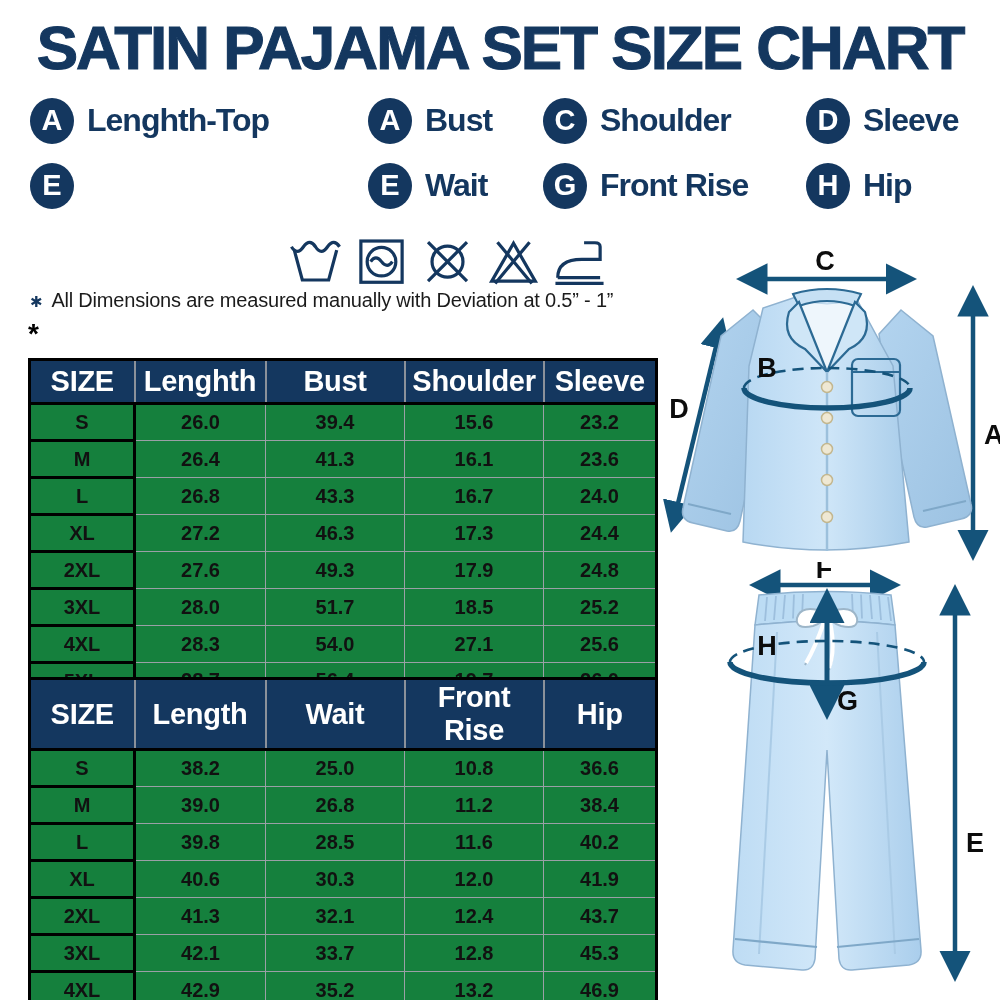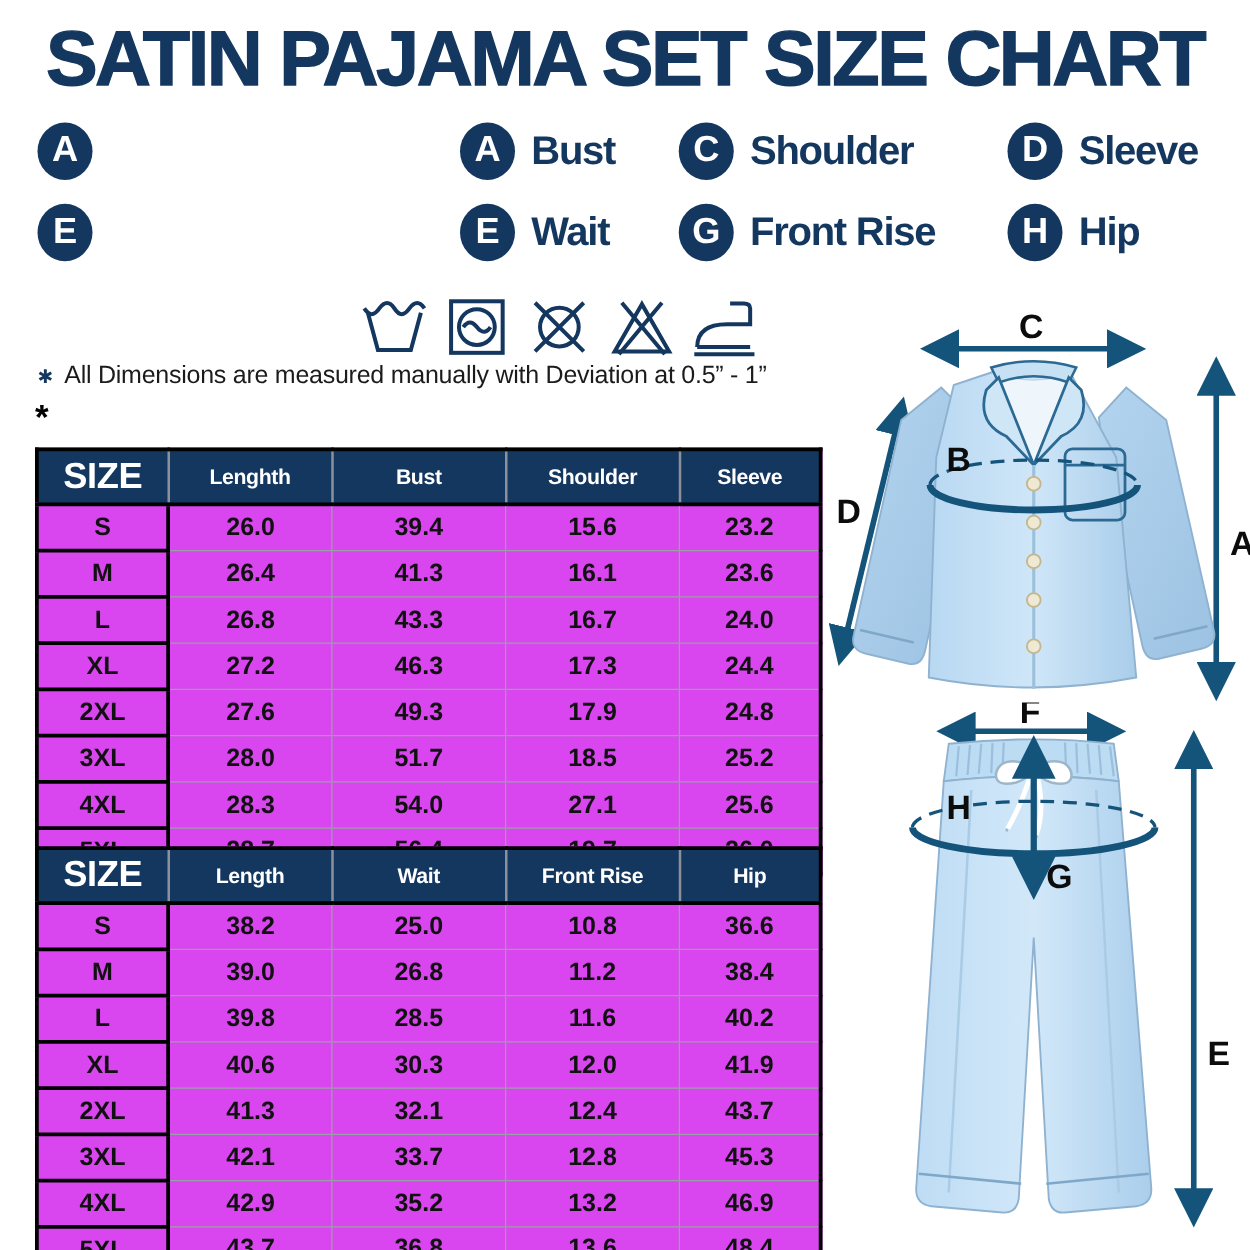--- a/index.html
+++ b/index.html
@@ -23,43 +23,44 @@
   #care-icons svg{width:55px;height:55px;display:block;}
   
   #note-deviation{position:absolute;left:30px;top:289px;display:flex;align-items:baseline;gap:9px;
         font-size:20px;color:#1b1b1b;letter-spacing:-0.2px;white-space:nowrap;}
   #note-deviation .star{color:#14375f;font-size:15px;}
   #note-measure{position:absolute;left:28px;top:314px;display:flex;align-items:baseline;gap:9px;
         font-size:21px;font-weight:bold;color:#000;white-space:nowrap;}
   #note-measure .star{font-size:28px;position:relative;top:4px;}
   
   table.size-table{position:absolute;left:28px;width:627px;border-collapse:collapse;table-layout:fixed;
-        background:#d946ef;border:3px solid #000;}
+        background:#15803d;border:3px solid #000;}
   #table-top{top:358px;} #table-bottom{top:677px;}
-  .size-table th{background:#14375f;color:#fff;font-size:17px;font-weight:bold;height:39px;
+  .size-table th{background:#14375f;color:#fff;font-size:29px;font-weight:bold;height:39px;
         border-right:2px solid #8b919a;border-bottom:3px solid #000;letter-spacing:-0.3px;}
   .size-table th:first-child{font-size:29px;}
   .size-table th:last-child{border-right:none;}
   .size-table td{text-align:center;height:32px;font-size:20px;color:#111;font-weight:600;}
   .size-table td.size-cell{border:3px solid #000;font-weight:600;}
   .size-table td.val{border:1px solid #9aa0a6;}
   
   #top-diagram{position:absolute;left:655px;top:246px;}
   #pants-diagram{position:absolute;left:655px;top:562px;}
   svg text.dim{font-family:"Liberation Sans",sans-serif;font-weight:bold;font-size:27px;fill:#0c0c0c;}
 </style>
 </head>
 <body>
 
 <div id="page">
 
   <div id="title">SATIN PAJAMA SET SIZE CHART</div>
 
   <div class="legend-item r1 c1">
     <span class="legend-circle">A</span>
+    <span class="legend-label">Lenghth-Top</span>
   </div>
   <div class="legend-item r1 c2">
     <span class="legend-circle">A</span>
     <span class="legend-label">Bust</span>
   </div>
   <div class="legend-item r1 c3">
     <span class="legend-circle">C</span>
     <span class="legend-label">Shoulder</span>
   </div>
   <div class="legend-item r1 c4">

